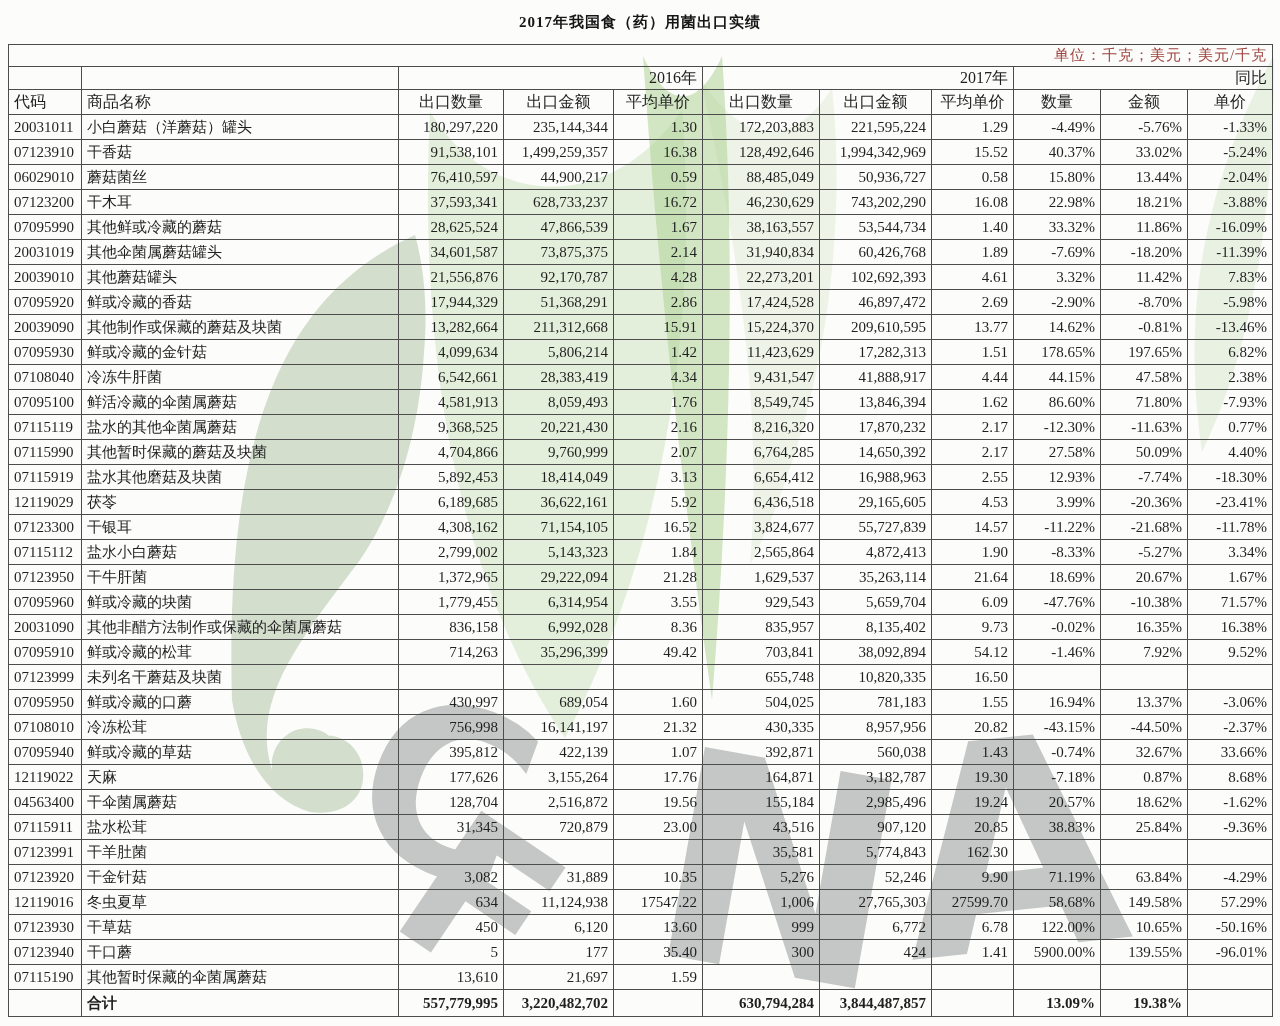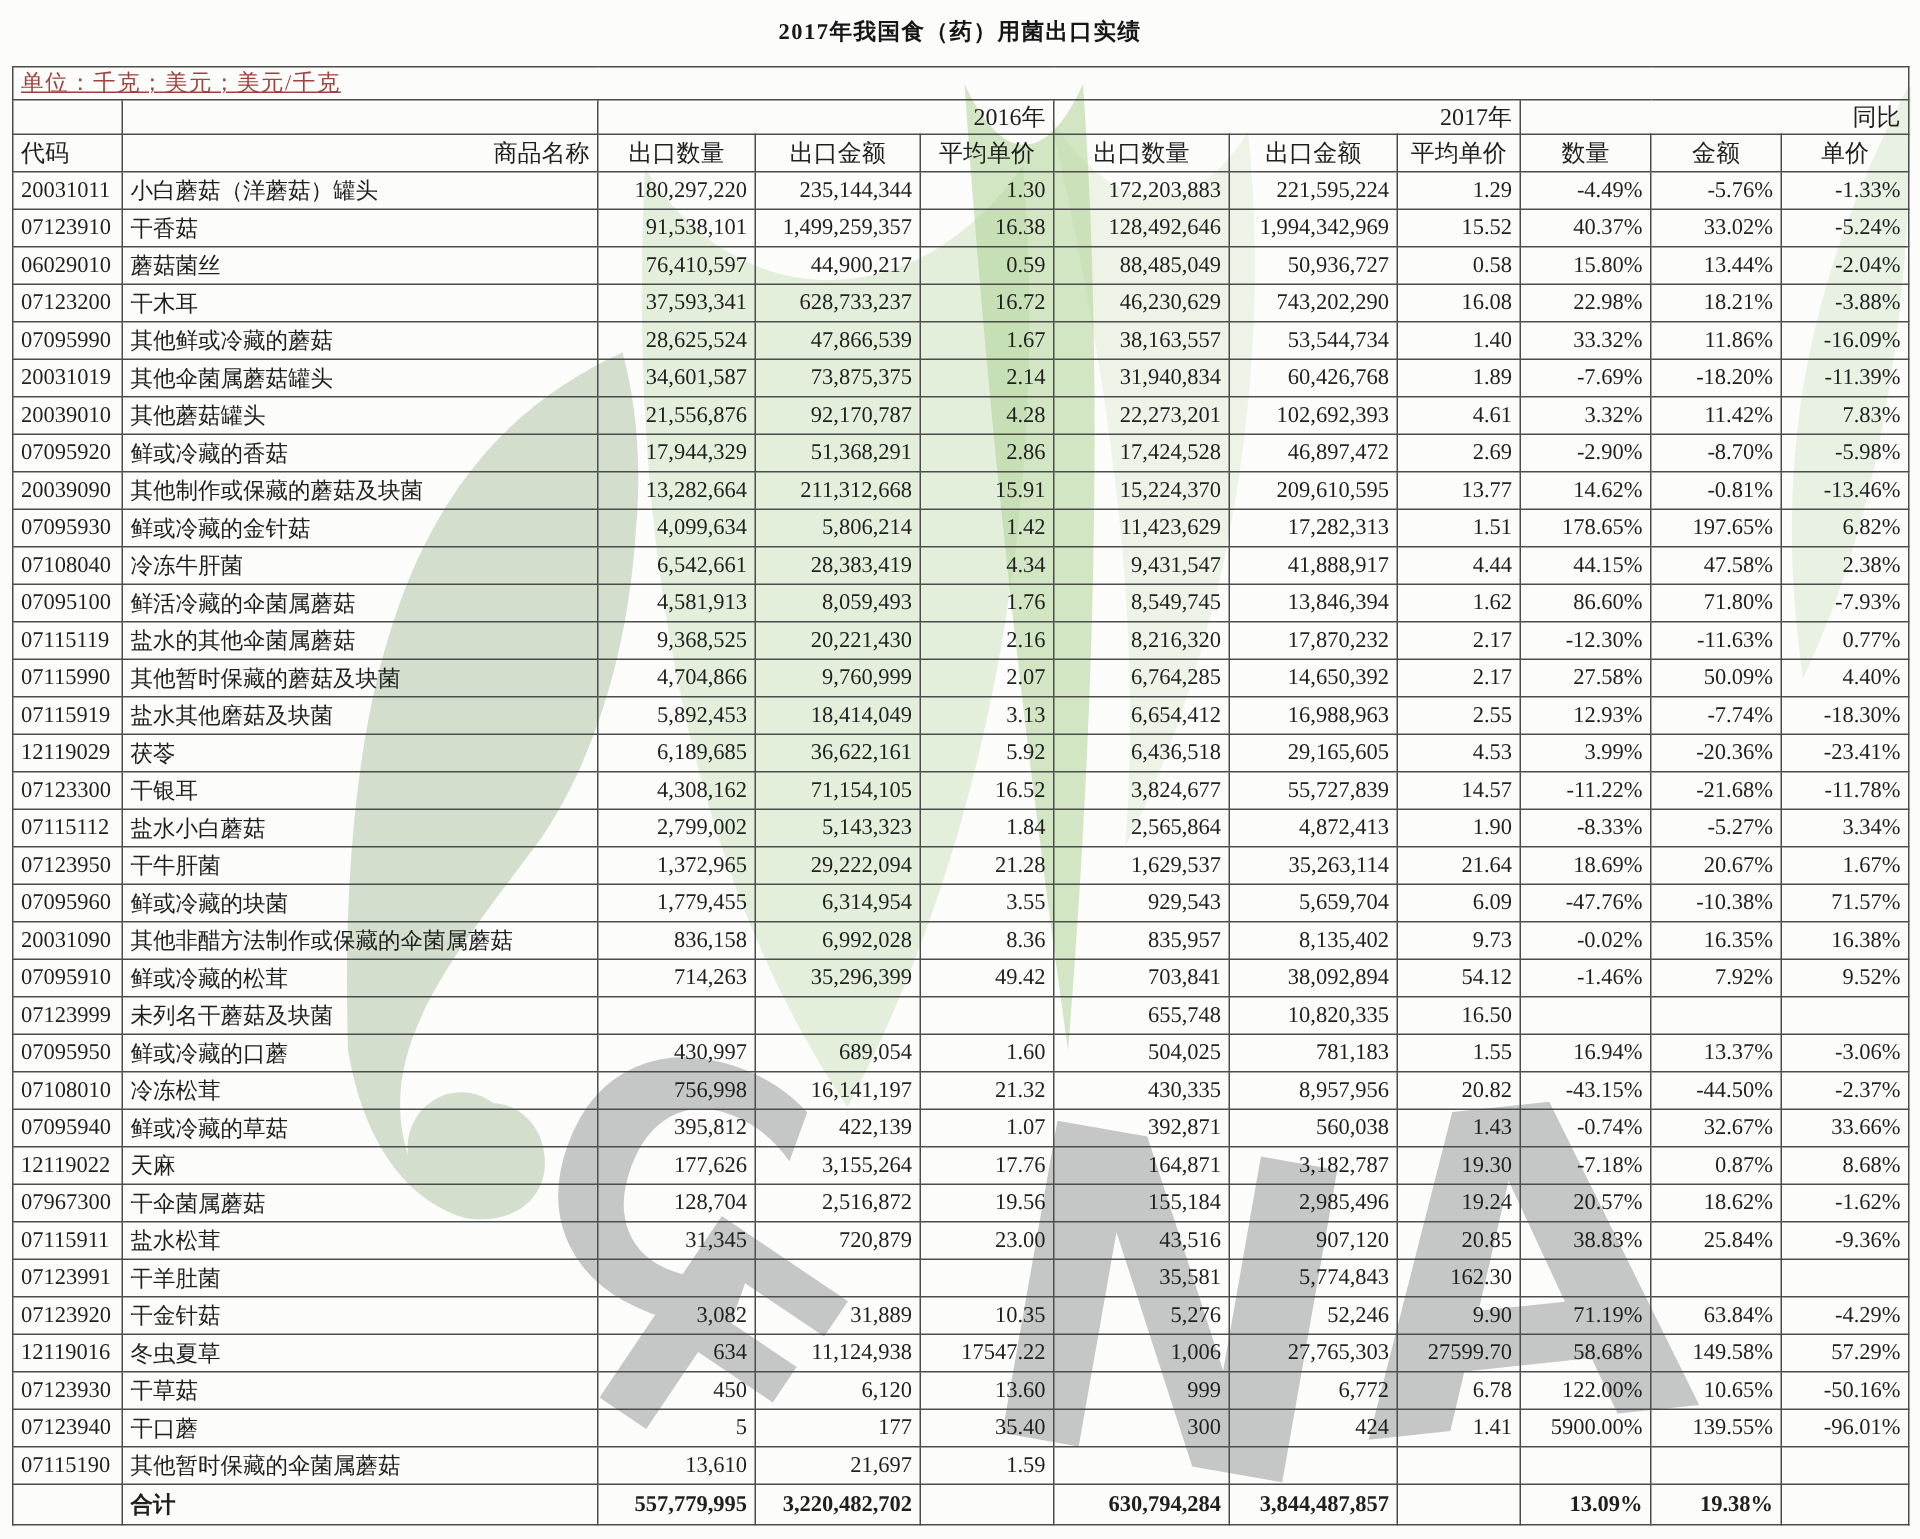--- a/index.html
+++ b/index.html
@@ -36,24 +36,24 @@
     border:1px solid #4c4c4c;
     font-size:15px;
     padding:0 5px;
     height:24px;
     overflow:hidden;
     white-space:nowrap;
     background:transparent;
   }
   td.units-cell{
     height:21px;
+    text-align:right;
     color:#9e423d;
     font-size:15px;
     letter-spacing:1px;
-    text-decoration:underline;
   }
   tr.group-row td{height:22px;text-align:right;font-size:16px;}
   tr.head-row td{height:24px;text-align:center;font-size:16px;}
   .c-code{text-align:left;}
   .c-name{text-align:left;}
   .c-num{text-align:right;}
   tr.total-row td{font-weight:bold;height:26px;}
 </style>
 </head>
 <body>
@@ -102,21 +102,21 @@
       </tr>
       <tr class="group-row">
         <td></td>
         <td></td>
         <td colspan="3">2016年</td>
         <td colspan="3">2017年</td>
         <td colspan="3">同比</td>
       </tr>
       <tr class="head-row">
         <td style="text-align:left">代码</td>
-        <td style="text-align:right">商品名称</td>
+        <td style="text-align:left">商品名称</td>
         <td>出口数量</td>
         <td>出口金额</td>
         <td>平均单价</td>
         <td>出口数量</td>
         <td>出口金额</td>
         <td>平均单价</td>
         <td>数量</td>
         <td>金额</td>
         <td>单价</td>
       </tr>
@@ -467,21 +467,21 @@
     <td class="c-num">3,155,264</td>
     <td class="c-num">17.76</td>
     <td class="c-num">164,871</td>
     <td class="c-num">3,182,787</td>
     <td class="c-num">19.30</td>
     <td class="c-num">-7.18%</td>
     <td class="c-num">0.87%</td>
     <td class="c-num">8.68%</td>
   </tr>
         <tr>
-    <td class="c-code">07967300</td>
+    <td class="c-code">04563400</td>
     <td class="c-name">干伞菌属蘑菇</td>
     <td class="c-num">128,704</td>
     <td class="c-num">2,516,872</td>
     <td class="c-num">19.56</td>
     <td class="c-num">155,184</td>
     <td class="c-num">2,985,496</td>
     <td class="c-num">19.24</td>
     <td class="c-num">20.57%</td>
     <td class="c-num">18.62%</td>
     <td class="c-num">-1.62%</td>

